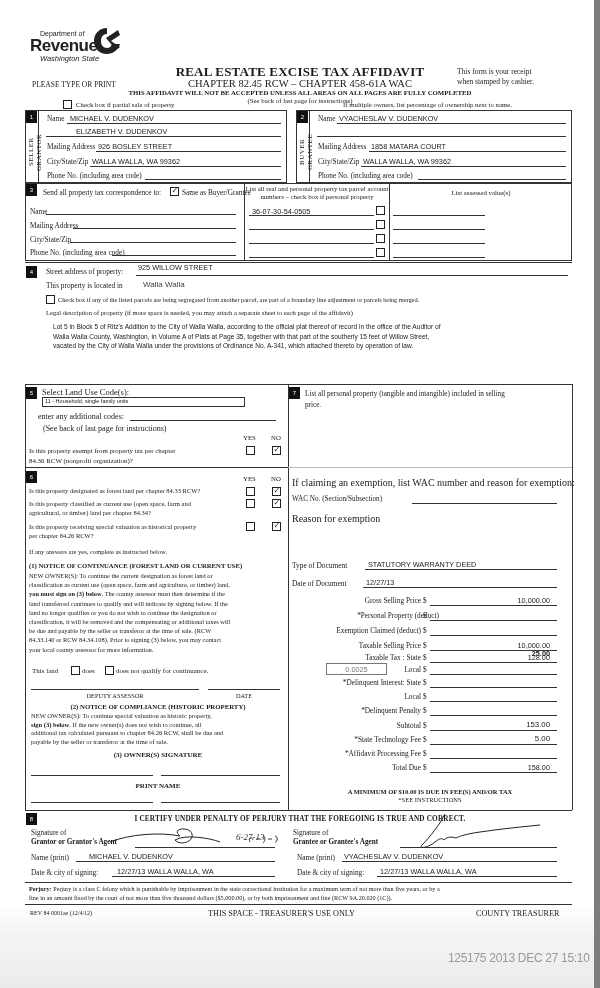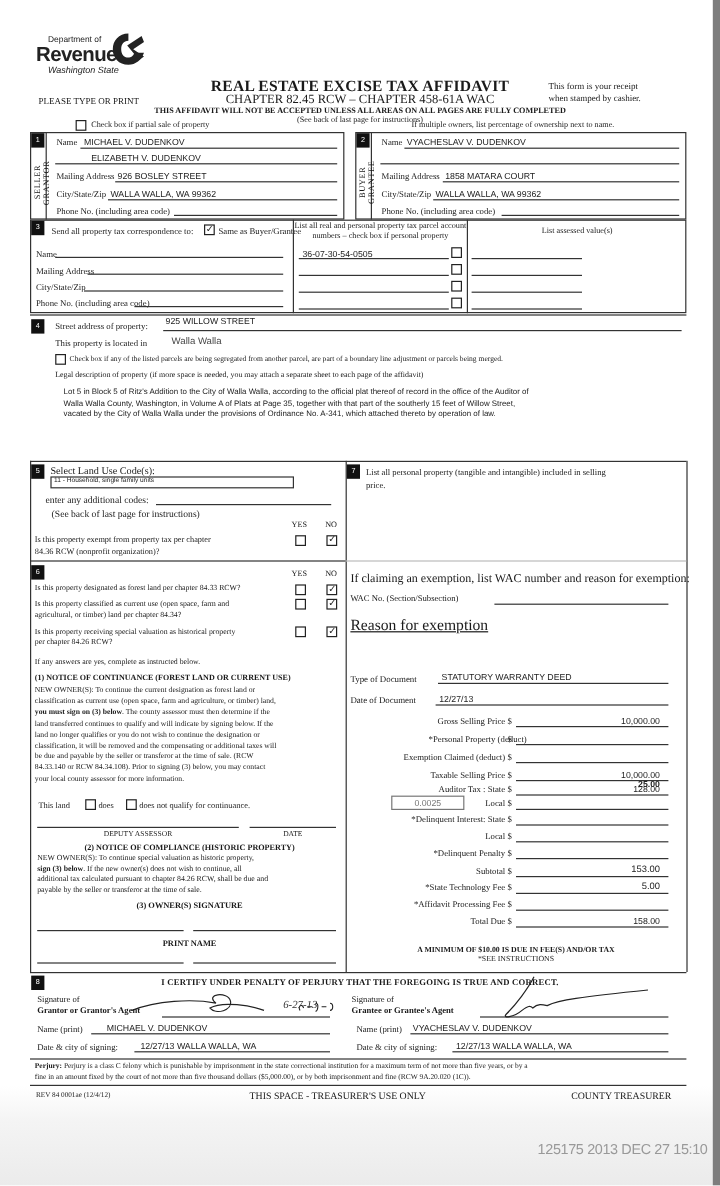--- a/index.html
+++ b/index.html
@@ -230,21 +230,21 @@
 
 <div class="num" style="left:289px;top:387px;">7</div>
 <div class="abs" style="left:305px;top:389px;font-size:7.2px;line-height:11px;">
   <div>List all  personal property (tangible and intangible) included in selling</div>
   <div>price.</div>
 </div>
 <div class="hline" style="left:288px;top:467px;width:284px;border-color:#bbb;"></div>
 <div class="abs" style="left:292px;top:477px;font-size:10px;white-space:nowrap;">If claiming an exemption, list WAC number and reason for exemption:</div>
 <div class="abs" style="left:292px;top:495px;font-size:7.2px;">WAC No. (Section/Subsection)</div>
 <div class="line" style="left:412px;top:503px;width:145px;"></div>
-<div class="abs" style="left:292px;top:513px;font-size:13px;text-decoration:underline;">Reason for exemption</div>
+<div class="abs" style="left:292px;top:513px;font-size:10px;">Reason for exemption</div>
 <div class="abs" style="left:292px;top:561px;font-size:7.4px;">Type of Document</div>
 <div class="abs val" style="left:368px;top:560px;">STATUTORY WARRANTY DEED</div>
 <div class="line" style="left:365px;top:569px;width:192px;"></div>
 <div class="abs" style="left:292px;top:579px;font-size:7.4px;">Date of Document</div>
 <div class="abs val" style="left:366px;top:578px;">12/27/13</div>
 <div class="line" style="left:363px;top:587px;width:194px;"></div>
 
 <div class="box" style="left:326px;top:663px;width:61px;height:12px;border-color:#777;">
   <span class="abs sans" style="left:0;top:1px;width:59px;text-align:center;font-size:7.3px;color:#777;">0.0025</span>
 </div>
@@ -263,21 +263,21 @@
   <div class="abs right" style="top:30px;left:0;width:131px;font-size:7.3px;padding-left:20px;">Exemption Claimed (deduct)</div>
   <div class="abs" style="top:30px;left:133px;font-size:7.3px;">$</div>
   <div class="abs val right" style="top:30px;left:142px;width:118px;"></div>
   <div class="line" style="top:39px;left:140px;width:127px;"></div>
 
   <div class="abs right" style="top:45px;left:0;width:131px;font-size:7.3px;">Taxable Selling Price</div>
   <div class="abs" style="top:45px;left:133px;font-size:7.3px;">$</div>
   <div class="abs val right" style="top:45px;left:142px;width:118px;">10,000.00</div>
   <div class="line" style="top:54px;left:140px;width:127px;"></div>
 
-  <div class="abs right" style="top:57px;left:0;width:131px;font-size:7.3px;">Auditor Tax : State</div>
+  <div class="abs right" style="top:57px;left:0;width:131px;font-size:7.3px;">Taxable Tax : State</div>
   <div class="abs" style="top:57px;left:133px;font-size:7.3px;">$</div>
   <div class="abs val right" style="top:57px;left:142px;width:118px;">128.00</div>
   <div class="line" style="top:66px;left:140px;width:127px;"></div>
 
   <div class="abs right" style="top:69px;left:0;width:131px;font-size:7.3px;">Local</div>
   <div class="abs" style="top:69px;left:133px;font-size:7.3px;">$</div>
   <div class="abs val right" style="top:53px;left:142px;width:118px;font-weight:bold;">25.00</div>
   <div class="line" style="top:78px;left:140px;width:127px;"></div>
 
   <div class="abs right" style="top:82px;left:0;width:131px;font-size:7.3px;">*Delinquent Interest: State</div>

